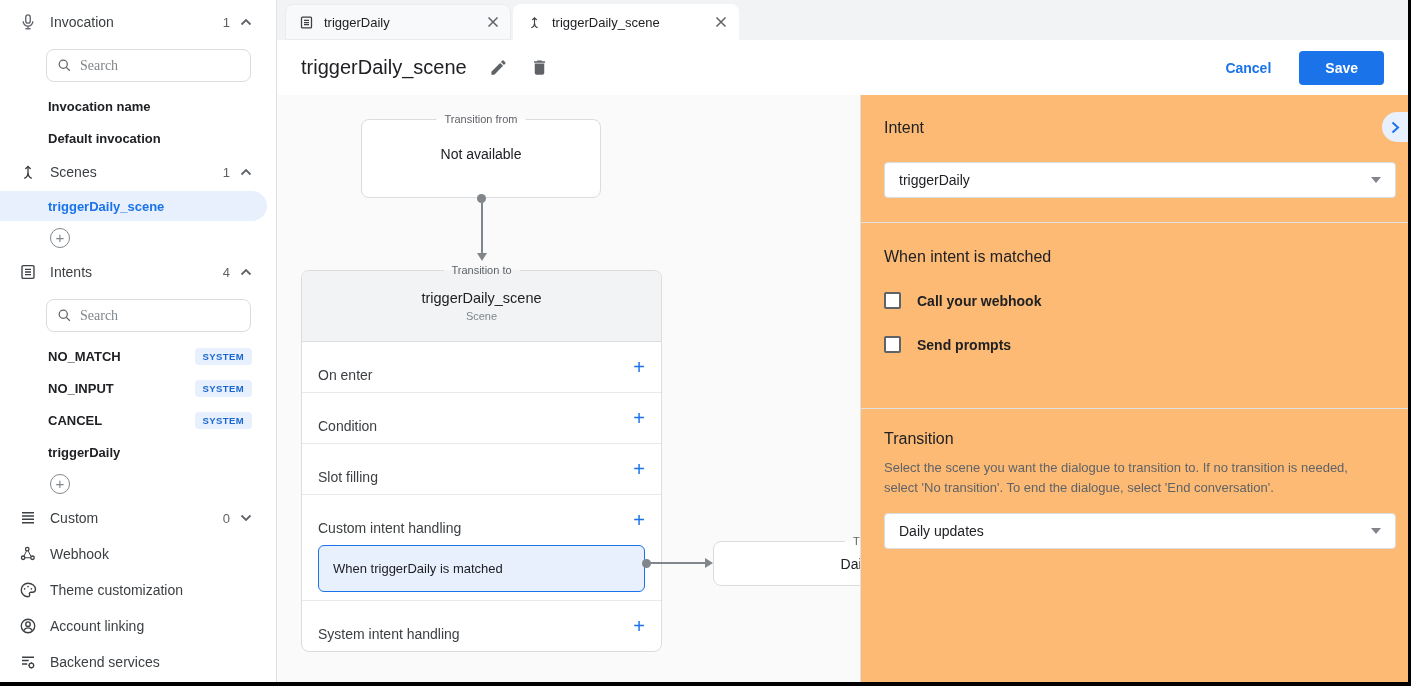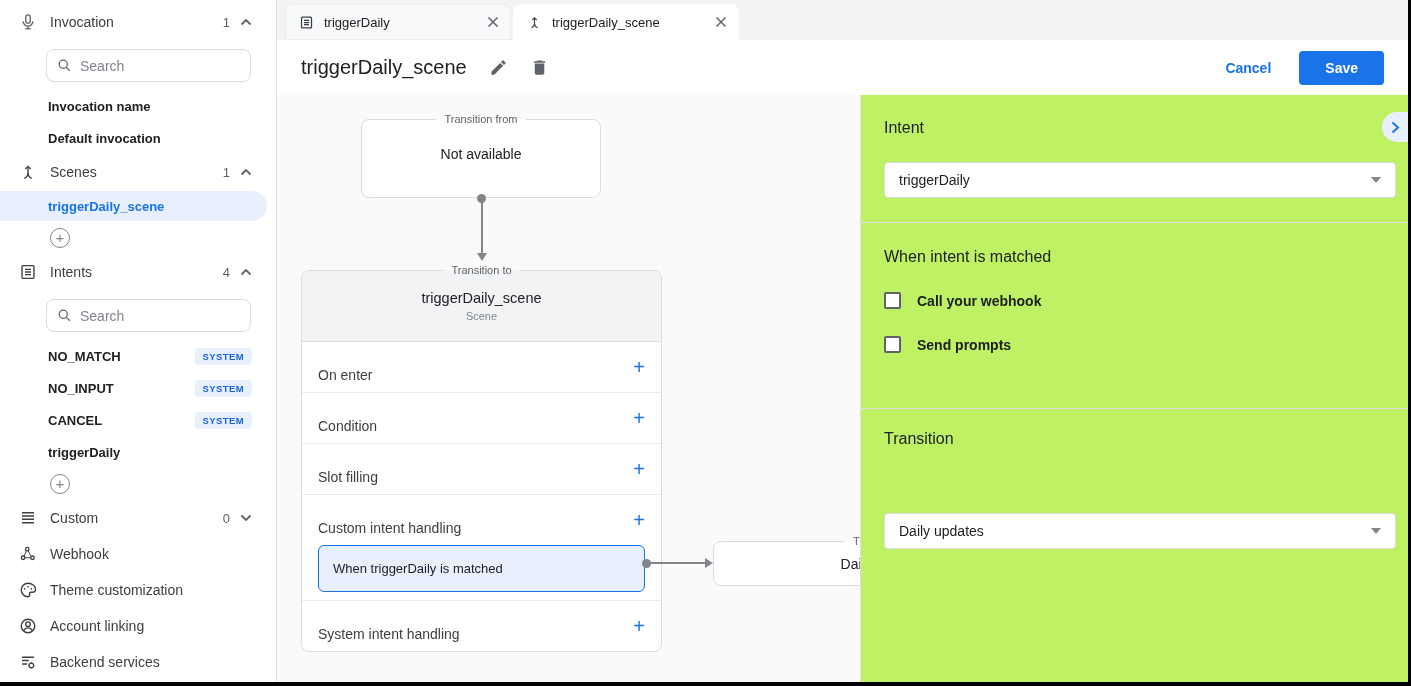--- a/index.html
+++ b/index.html
@@ -9,21 +9,21 @@
   
   .sidebar { position:absolute; top:0; left:0; width:277px; height:100%; background:#fff; border-right:1px solid #e0e0e0; }
   .srow { position:absolute; left:0; right:0; height:32px; display:flex; align-items:center; padding:0 24px 0 18px; cursor:pointer; }
   .srow .slabel { font-size:14px; color:#3c4043; margin-left:12px; }
   .srow .sright { margin-left:auto; display:flex; align-items:center; gap:10px; color:#5f6368; font-size:13px; }
   .sicon { width:20px; height:20px; display:flex; align-items:center; justify-content:center; color:#5f6368; flex:0 0 20px; }
   .sitem { position:absolute; left:48px; right:24px; height:28px; display:flex; align-items:center; font-size:13px; font-weight:700; color:#202124; cursor:pointer; }
   .badge { margin-left:auto; background:#e8f0fe; color:#1967d2; font-size:9.5px; font-weight:700; letter-spacing:.4px; padding:3px 8px; border-radius:4px; }
   .sel-pill { position:absolute; left:0; right:9px; height:30px; background:#e8f0fe; border-radius:0 16px 16px 0; display:flex; align-items:center; padding-left:48px; font-size:13px; font-weight:700; color:#1a73e8; cursor:pointer; }
   .searchbox { position:absolute; left:46px; width:205px; height:33px; border:1px solid #dadce0; border-radius:8px; display:flex; align-items:center; padding:0 10px; background:#fff; }
-  .searchbox input { border:none; outline:none; font-size:14px; color:#202124; width:140px; margin-left:8px; font-family:Liberation Sans, sans-serif; background:transparent; }
+  .searchbox input { border:none; outline:none; font-size:14px; color:#202124; width:140px; margin-left:8px; font-family:Liberation Serif, serif; background:transparent; }
   .searchbox input::placeholder { color:#80868b; }
   .plus-circle { position:absolute; left:50px; width:20px; height:20px; border:1.6px solid #80868b; border-radius:50%; color:#80868b; display:flex; align-items:center; justify-content:center; font-size:15px; line-height:1; cursor:pointer; }
   .plus-circle::before { content:'+'; margin-top:-1px; }
 
   
   .main { position:absolute; left:277px; top:0; right:0; bottom:0; }
   .tabstrip { position:absolute; top:0; left:0; right:0; height:40px; background:#f1f3f4; }
   .tab { position:absolute; top:4px; height:36px; width:226px; display:flex; align-items:center; padding:0 12px 0 14px; border-radius:8px 8px 0 0; font-size:13px; color:#202124; cursor:pointer; }
   .tab .tlabel { margin-left:10px; }
   .tab .close { margin-left:auto; color:#5f6368; display:flex; cursor:pointer; }
@@ -54,21 +54,21 @@
   .scene-head .s { font-size:11px; color:#80868b; margin-top:4px; }
   .card-row { border-bottom:1px solid #e8eaed; padding:0 16px; }
   .card-row:last-child { border-bottom:none; }
   .row-top { height:50px; display:flex; align-items:center; }
   .row-top .rlabel { font-size:14px; color:#3c4043;margin-top:16px; }
   .plus { margin-left:auto; color:#1a73e8; font-size:20px; font-weight:400; cursor:pointer; line-height:1; }
   .plus::before { content:'+'; }
   .handler { position:relative; margin:0 0 8px 0; height:47px; border:1.5px solid #1a73e8; border-radius:6px; background:#e8f0fe; display:flex; align-items:center; padding:0 14px; font-size:13px; color:#202124; cursor:pointer; }
 
   
-  .panel { position:absolute; top:95px; left:584px; right:0; bottom:0; background:#bef264; }
+  .panel { position:absolute; top:95px; left:584px; right:0; bottom:0; background:#fdba74; }
   .pheading { position:absolute; left:23px; font-size:16px; color:#202124; }
   .pdivider { position:absolute; left:0; right:0; height:1px; background:#e0e0e0; }
   .select { position:absolute; left:23px; width:512px; height:36px; border:1px solid #dadce0; border-radius:4px; background:#fff; display:flex; align-items:center; padding:0 14px; font-size:14px; color:#202124; cursor:pointer; }
   .caret { margin-left:auto; width:0; height:0; border-left:5px solid transparent; border-right:5px solid transparent; border-top:6px solid #80868b; }
   .chk-row { position:absolute; left:23px; display:flex; align-items:center; cursor:pointer; }
   .chk { width:17px; height:17px; border:2px solid #5f6368; border-radius:2px; background:#fff; }
   .chk-label { margin-left:16px; font-size:14px; font-weight:700; color:#202124; }
   .pdesc { position:absolute; left:23px; width:470px; font-size:13px; line-height:20px; color:#5f6368; }
   .expand-pill { position:absolute; right:0; top:17px; width:26px; height:30px; background:#e8f0fe; border-radius:15px 0 0 15px; display:flex; align-items:center; justify-content:center; color:#1a73e8; cursor:pointer; }
 </style>
@@ -372,20 +372,21 @@
         <span class="chk-label">Call your webhook</span>
       </div>
       <div class="chk-row" style="top:241px">
         <span class="chk"></span>
         <span class="chk-label">Send prompts</span>
       </div>
 
       <div class="pdivider" style="top:313px"></div>
 
       <span class="pheading" style="top:335px">Transition</span>
+      <p class="pdesc" style="top:363px">Select the scene you want the dialogue to transition to. If no transition is needed, select 'No transition'. To end the dialogue, select 'End conversation'.</p>
 
       <div class="select" style="top:418px">
         <span>Daily updates</span>
         <span class="caret"></span>
       </div>
     </div>
 
   </div>
 </div>
 

